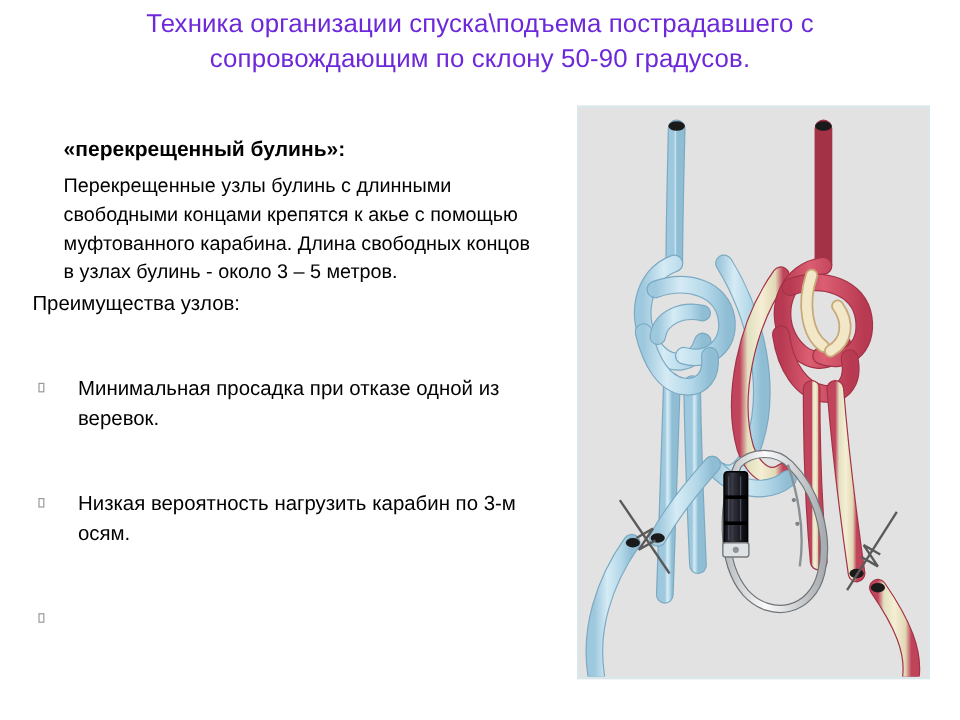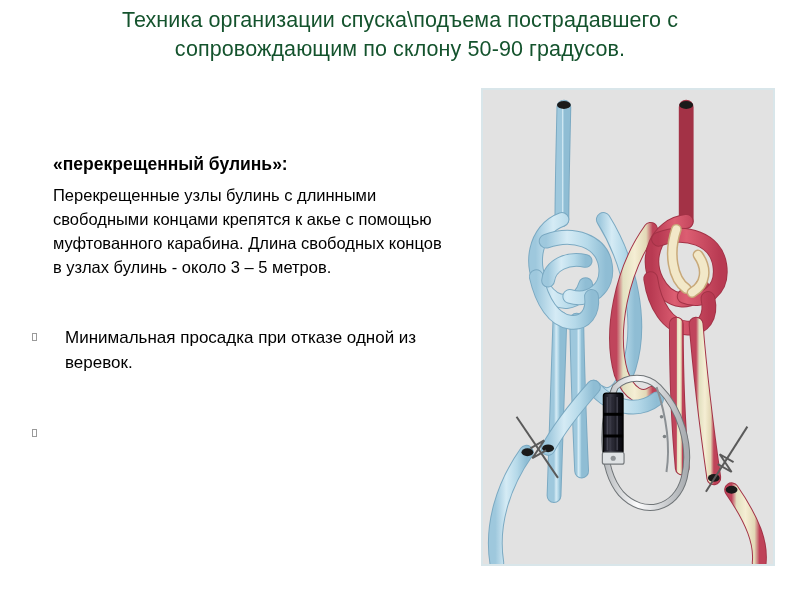--- a/index.html
+++ b/index.html
@@ -19,41 +19,40 @@
   
   .slide-title {
     position: absolute;
     left: 40px;
     top: 6px;
     width: 720px;
     text-align: center;
     font-size: 21.5px;
     line-height: 29px;
     font-weight: 400;
-    color: #14532d;
+    color: #6d28d9;
     letter-spacing: 0.1px;
   }
 
   
   .text-column {
     position: absolute;
     left: 27px;
     top: 112px;
     width: 420px;
   }
 
   .heading-block {
     font-size: 17.5px;
     font-weight: 700;
     line-height: 25px;
     margin: 0 0 6px 0;
   }
   .heading-line-2 {
     padding-left: 26px;
-    margin-top: 40px;
   }
 
   .para-block {
     font-size: 16.5px;
     line-height: 24px;
     font-weight: 400;
     padding-left: 26px;
     margin: 0 0 1px 0;
   }
 
@@ -113,25 +112,30 @@
 <div class="slide-title">Техника организации спуска\подъема пострадавшего с сопровождающим по склону 50-90 градусов.</div>
 
 <div class="text-column">
 
   <div class="heading-block">
     <div class="heading-line-2">«перекрещенный булинь»:</div>
   </div>
 
   <p class="para-block">Перекрещенные узлы булинь с длинными свободными концами крепятся к акье с помощью муфтованного карабина. Длина свободных концов в узлах булинь - около 3 – 5 метров.</p>
 
+  <p class="subheading">Преимущества узлов:</p>
 
   <ul class="bullet-list">
     <li class="bullet-item">
       <span class="bullet-marker"></span>
       <span>Минимальная просадка при отказе одной из веревок.</span>
+    </li>
+    <li class="bullet-item">
+      <span class="bullet-marker"></span>
+      <span>Низкая вероятность нагрузить карабин по 3-м осям.</span>
     </li>
     <li class="bullet-item">
       <span class="bullet-marker"></span>
     </li>
   </ul>
 
 </div>
 
 <div class="illustration">
   <svg viewBox="0 0 294 478" xmlns="http://www.w3.org/2000/svg">

